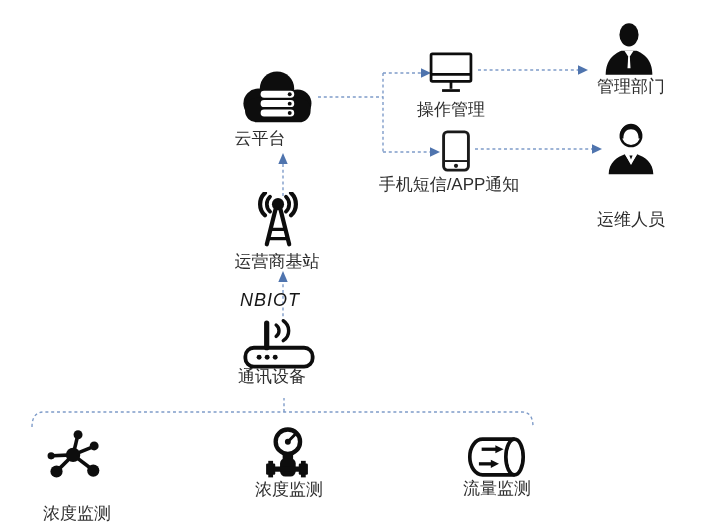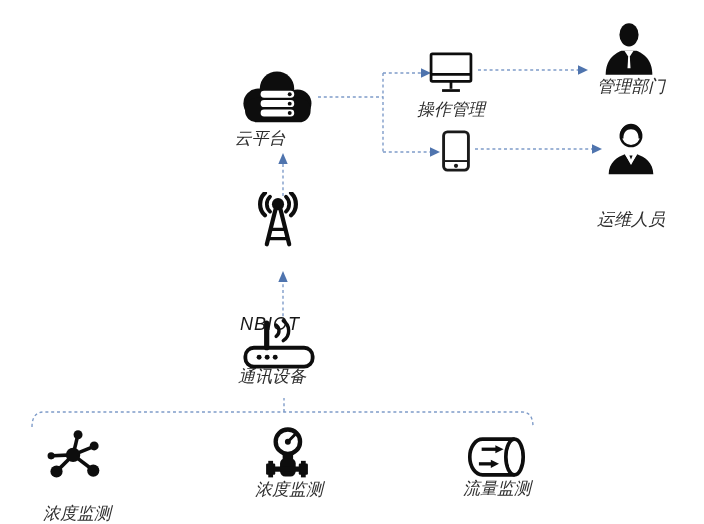--- a/index.html
+++ b/index.html
@@ -2,21 +2,21 @@
 <html><head>
 <meta charset="utf-8">
 <style>
   html,body{margin:0;padding:0;background:#ffffff;}
   #canvas{
     position:relative;width:704px;height:524px;background:#ffffff;overflow:hidden;
     font-family:"Liberation Sans","DejaVu Sans",sans-serif;
   }
   .node-label{
     position:absolute;font-size:17px;color:#2d2d2d;text-align:left;line-height:1.15;
-    white-space:nowrap;transform:translateX(-50%);font-style:italic;
+    white-space:nowrap;transform:translateX(-50%);
   }
   .nbiot-label{
     position:absolute;font-size:18px;color:#161616;font-style:italic;
     text-align:center;transform:translateX(-50%);letter-spacing:1px;
   }
   .icon{position:absolute;}
   .icon svg{display:block;width:100%;height:100%;}
   #connectors{position:absolute;left:0;top:0;width:704px;height:524px;pointer-events:none;}
   .dash{stroke:#7f9cc9;stroke-width:1.4;fill:none;stroke-dasharray:3 2.8;}
   .ahead{fill:#4f74ae;stroke:none;}
@@ -97,20 +97,21 @@
   </div>
   <div class="node-label" style="left:631px;top:77px;">管理部门</div>
 
   <div class="icon" style="left:441px;top:130px;width:30px;height:42px;">
     <svg viewBox="0 0 30 44">
       <rect x="2" y="2" width="26" height="40" rx="4" stroke="#1a1a1a" stroke-width="3" fill="none"></rect>
       <line x1="3" y1="32.5" x2="27" y2="32.5" stroke="#1a1a1a" stroke-width="2"></line>
       <circle cx="15" cy="37.5" r="2.2" fill="#1a1a1a"></circle>
     </svg>
   </div>
+  <div class="node-label" style="left:449px;top:175px;">手机短信/APP通知</div>
 
   <div class="icon" style="left:606px;top:119px;width:50px;height:57px;">
     <svg viewBox="0 0 56 62">
       <circle cx="28" cy="18" r="11.5" fill="#ffffff" stroke="#0d0d0d" stroke-width="2.6"></circle>
       <path d="M15.5,21 C15.5,8.5 22,4.5 28,4.5 C34,4.5 40.5,8.5 40.5,21 L36.5,21 C36.5,13.5 33,10.5 28,10.5 C23,10.5 19.5,13.5 19.5,21 Z" fill="#0d0d0d"></path>
       <path d="M3,61 C3,47.5 13,41.5 21,38.5 L28,49.5 L35,38.5 C43,41.5 53,47.5 53,61 Z" fill="#0d0d0d"></path>
       <polygon points="21.8,39.5 34.2,39.5 28,50.5" fill="#ffffff"></polygon>
       <polygon points="26.2,40 29.8,40 28,44.5" fill="#0d0d0d"></polygon>
     </svg>
   </div>
@@ -128,22 +129,23 @@
       <g stroke="#0d0d0d" stroke-width="4" fill="none" stroke-linecap="round">
         <path d="M27.5,5 A11,11 0 0 0 27.5,21"></path>
         <path d="M44.5,5 A11,11 0 0 1 44.5,21"></path>
       </g>
       <g stroke="#0d0d0d" stroke-width="3.4" stroke-linecap="round">
         <line x1="29" y1="40" x2="43" y2="40"></line>
         <line x1="26.5" y1="50" x2="45.5" y2="50"></line>
       </g>
     </svg>
   </div>
-
-  <div class="nbiot-label" style="left:270px;top:290px;margin-top:24px;">NBIOT</div>
+  <div class="node-label" style="left:277px;top:252px;">运营商基站</div>
+
+  <div class="nbiot-label" style="left:270px;top:290px;">NBIOT</div>
 
   <div class="icon" style="left:243px;top:316px;width:72px;height:54px;">
     <svg viewBox="0 0 76 56">
       <rect x="2.5" y="33" width="71" height="20" rx="9" stroke="#0d0d0d" stroke-width="4" fill="none"></rect>
       <circle cx="17" cy="43" r="2.6" fill="#0d0d0d"></circle>
       <circle cx="25.5" cy="43" r="2.6" fill="#0d0d0d"></circle>
       <circle cx="34" cy="43" r="2.6" fill="#0d0d0d"></circle>
       <line x1="25" y1="33" x2="25" y2="7" stroke="#0d0d0d" stroke-width="5.5" stroke-linecap="round"></line>
       <g stroke="#0d0d0d" stroke-width="3.6" fill="none" stroke-linecap="round">
         <path d="M35,9 A7.5,7.5 0 0 1 35,21"></path>

